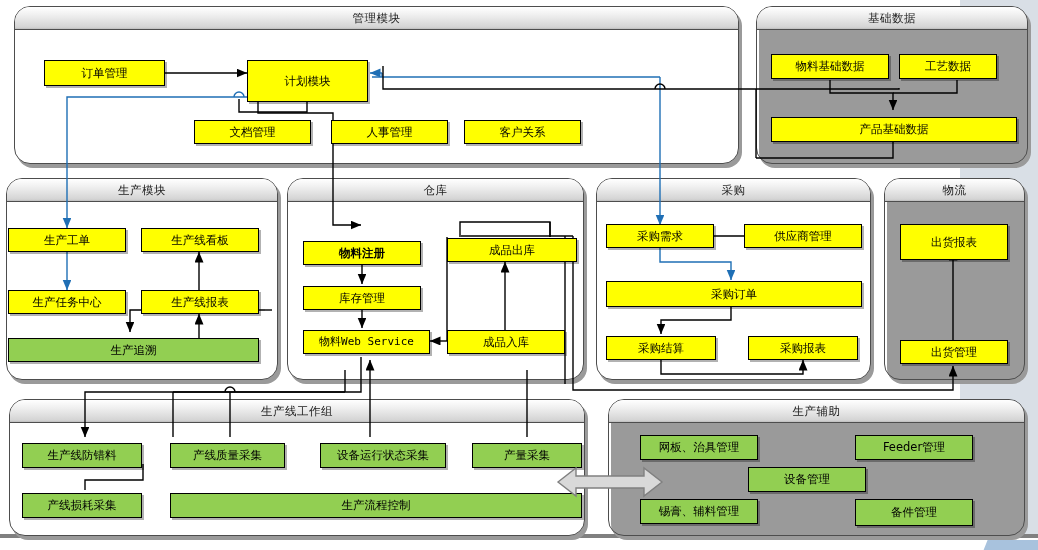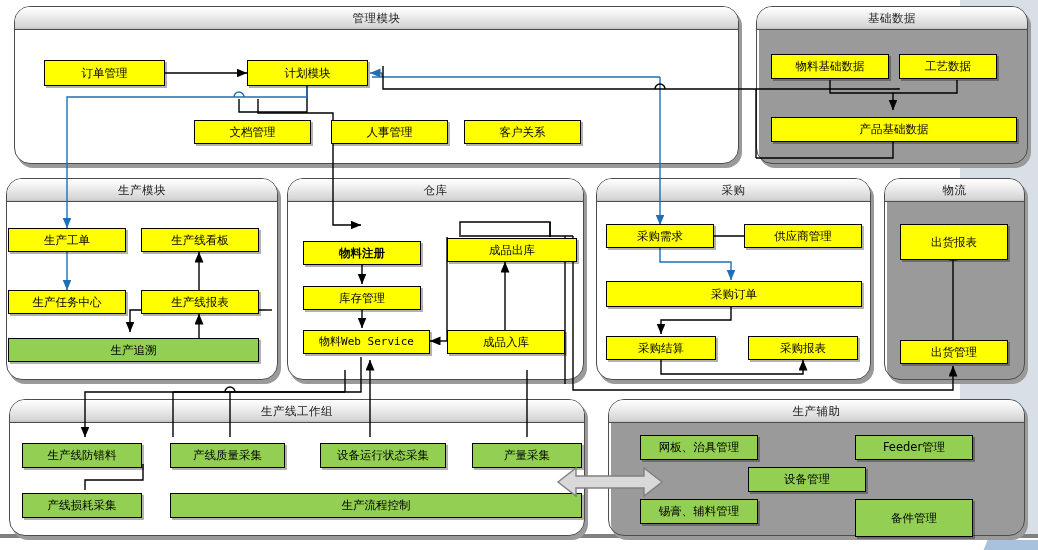--- a/index.html
+++ b/index.html
@@ -187,21 +187,21 @@
     <path class="blk" d="M370,370 L370,360" marker-end="url(#ab)"></path>
     <path class="blk" d="M527,437 L527,392 L527,392"></path>
     <path class="blk" d="M527,392 L527,370"></path>
 
     <path class="blk" d="M168,392 A5,5 0 0 1 178,392" style="display:none"></path>
     <path class="blk" d="M225,392 A5,5 0 0 1 235,392"></path>
     <path class="blk" d="M340,392 A5,5 0 0 1 350,392" style="display:none"></path>
   </svg>
 
   <div class="node yel" style="left:44px;top:60px;width:121px;height:26px;">订单管理</div>
-  <div class="node yel" style="left:247px;top:60px;width:121px;height:26px;">计划模块</div>
+  <div class="node yel" style="left:247px;top:60px;width:121px;height:42px;">计划模块</div>
   <div class="node yel" style="left:194px;top:120px;width:117px;height:24px;">文档管理</div>
   <div class="node yel" style="left:331px;top:120px;width:117px;height:24px;">人事管理</div>
   <div class="node yel" style="left:464px;top:120px;width:117px;height:24px;">客户关系</div>
 
   <div class="node yel" style="left:771px;top:54px;width:118px;height:25px;">物料基础数据</div>
   <div class="node yel" style="left:899px;top:54px;width:98px;height:25px;">工艺数据</div>
   <div class="node yel" style="left:771px;top:117px;width:246px;height:25px;">产品基础数据</div>
 
   <div class="node yel" style="left:8px;top:228px;width:118px;height:24px;">生产工单</div>
   <div class="node yel" style="left:141px;top:228px;width:118px;height:24px;">生产线看板</div>
@@ -228,19 +228,19 @@
   <div class="node grn" style="left:170px;top:443px;width:115px;height:25px;">产线质量采集</div>
   <div class="node grn" style="left:320px;top:443px;width:126px;height:25px;">设备运行状态采集</div>
   <div class="node grn" style="left:472px;top:443px;width:110px;height:25px;">产量采集</div>
   <div class="node grn" style="left:22px;top:493px;width:120px;height:25px;">产线损耗采集</div>
   <div class="node grn" style="left:170px;top:493px;width:412px;height:25px;">生产流程控制</div>
 
   <div class="node grn" style="left:640px;top:435px;width:118px;height:25px;">网板、治具管理</div>
   <div class="node grn" style="left:855px;top:435px;width:118px;height:25px;">Feeder管理</div>
   <div class="node grn" style="left:748px;top:467px;width:118px;height:25px;">设备管理</div>
   <div class="node grn" style="left:640px;top:499px;width:118px;height:25px;">锡膏、辅料管理</div>
-  <div class="node grn" style="left:855px;top:499px;width:118px;height:38px;">备件管理</div>
+  <div class="node grn" style="left:855px;top:499px;width:118px;height:27px;">备件管理</div>
 
   <svg style="position:absolute;left:556px;top:460px;width:110px;height:44px;">
     <path d="M2,22 L20,8 L20,16 L88,16 L88,8 L106,22 L88,36 L88,28 L20,28 L20,36 Z" fill="#d9d9d9" stroke="#808080" stroke-width="1.4"></path>
   </svg>
 
 </div>
 
 </body></html>

